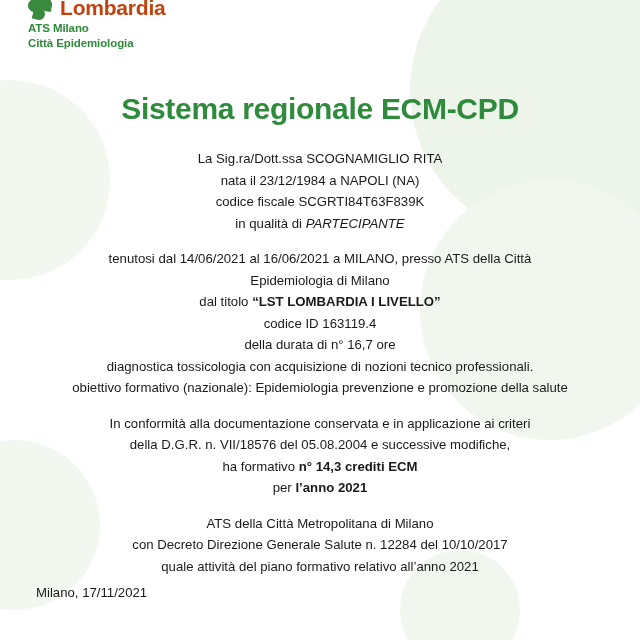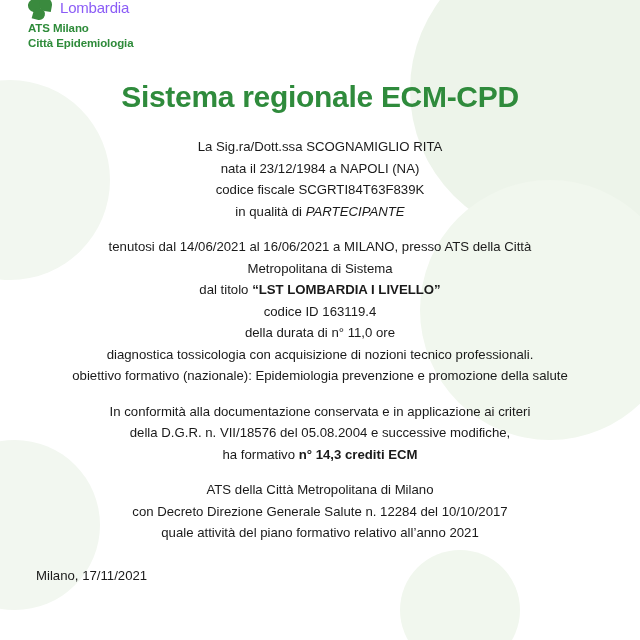--- a/index.html
+++ b/index.html
@@ -78,37 +78,37 @@
   }
   .logo-mark .petal {
     position: absolute;
     background: #3a8a3e;
     border-radius: 50% 0 50% 50%;
   }
   .logo-mark .p1 { width: 13px; height: 13px; left: 0px; top: 1px; transform: rotate(10deg); }
   .logo-mark .p2 { width: 13px; height: 13px; left: 11px; top: 0px; transform: rotate(100deg); }
   .logo-mark .p3 { width: 12px; height: 12px; left: 5px; top: 10px; transform: rotate(195deg); }
   .logo-word {
-    font-size: 15px;
-    font-weight: normal;
-    color: #8b5cf6;
+    font-size: 21px;
+    font-weight: bold;
+    color: #c2410c;
     letter-spacing: -0.2px;
     line-height: 16px;
   }
   .logo-sub {
     margin-top: 2px;
     font-size: 11.5px;
     font-weight: bold;
     color: #2e8b3a;
     line-height: 13px;
     letter-spacing: -0.1px;
   }
 
   h1.doc-title {
-    margin: 0;
+    margin: 12px;
     padding-top: 80px;
     text-align: center;
     font-size: 30px;
     font-weight: bold;
     color: #2f8b3c;
     letter-spacing: -0.3px;
   }
 
   .body-text {
     margin-top: 22px;
@@ -124,21 +124,21 @@
     margin-bottom: 0;
   }
   .line {
     display: block;
     white-space: nowrap;
   }
   .bold { font-weight: bold; text-align: center; }
   .boldital { font-weight: normal; font-style: italic; }
 
   .place-date {
-    margin-top: 24px;
+    margin-top: 8px;
     margin-left: 36px;
     text-align: left;
     font-size: 13.2px;
     color: #1a1a1a;
   }
 </style>
 </head>
 <body>
 
 <div class="page">
@@ -170,32 +170,33 @@
 
       <div class="para">
         <span class="line">La Sig.ra/Dott.ssa SCOGNAMIGLIO RITA</span>
         <span class="line">nata il 23/12/1984 a NAPOLI (NA)</span>
         <span class="line">codice fiscale SCGRTI84T63F839K</span>
         <span class="line"><span>in qualità di </span><span class="boldital">PARTECIPANTE</span></span>
       </div>
 
       <div class="para">
         <span class="line">tenutosi dal 14/06/2021 al 16/06/2021 a MILANO, presso ATS della Città</span>
-        <span class="line">Metropolitana di Sistema</span>
+        <span class="line">Epidemiologia di Milano</span>
         <span class="line"><span>dal titolo </span><span class="bold">“LST LOMBARDIA  I LIVELLO”</span></span>
         <span class="line">codice ID 163119.4</span>
-        <span class="line">della durata di n° 11,0 ore</span>
+        <span class="line">della durata di n° 16,7 ore</span>
         <span class="line">diagnostica tossicologia con acquisizione di nozioni tecnico professionali.</span>
         <span class="line">obiettivo formativo (nazionale): Epidemiologia prevenzione e promozione della salute</span>
       </div>
 
       <div class="para">
         <span class="line">In conformità alla documentazione conservata e in applicazione ai criteri</span>
         <span class="line">della D.G.R. n. VII/18576 del 05.08.2004 e successive modifiche,</span>
         <span class="line"><span>ha formativo </span><span class="bold">n° 14,3 crediti ECM</span></span>
+        <span class="line"><span>per </span><span class="bold">l’anno 2021</span></span>
       </div>
 
       <div class="para tight">
         <span class="line">ATS della Città Metropolitana di Milano</span>
         <span class="line">con Decreto Direzione Generale Salute n. 12284 del 10/10/2017</span>
         <span class="line">quale attività del piano formativo relativo all’anno 2021</span>
       </div>
 
     </div>
 

